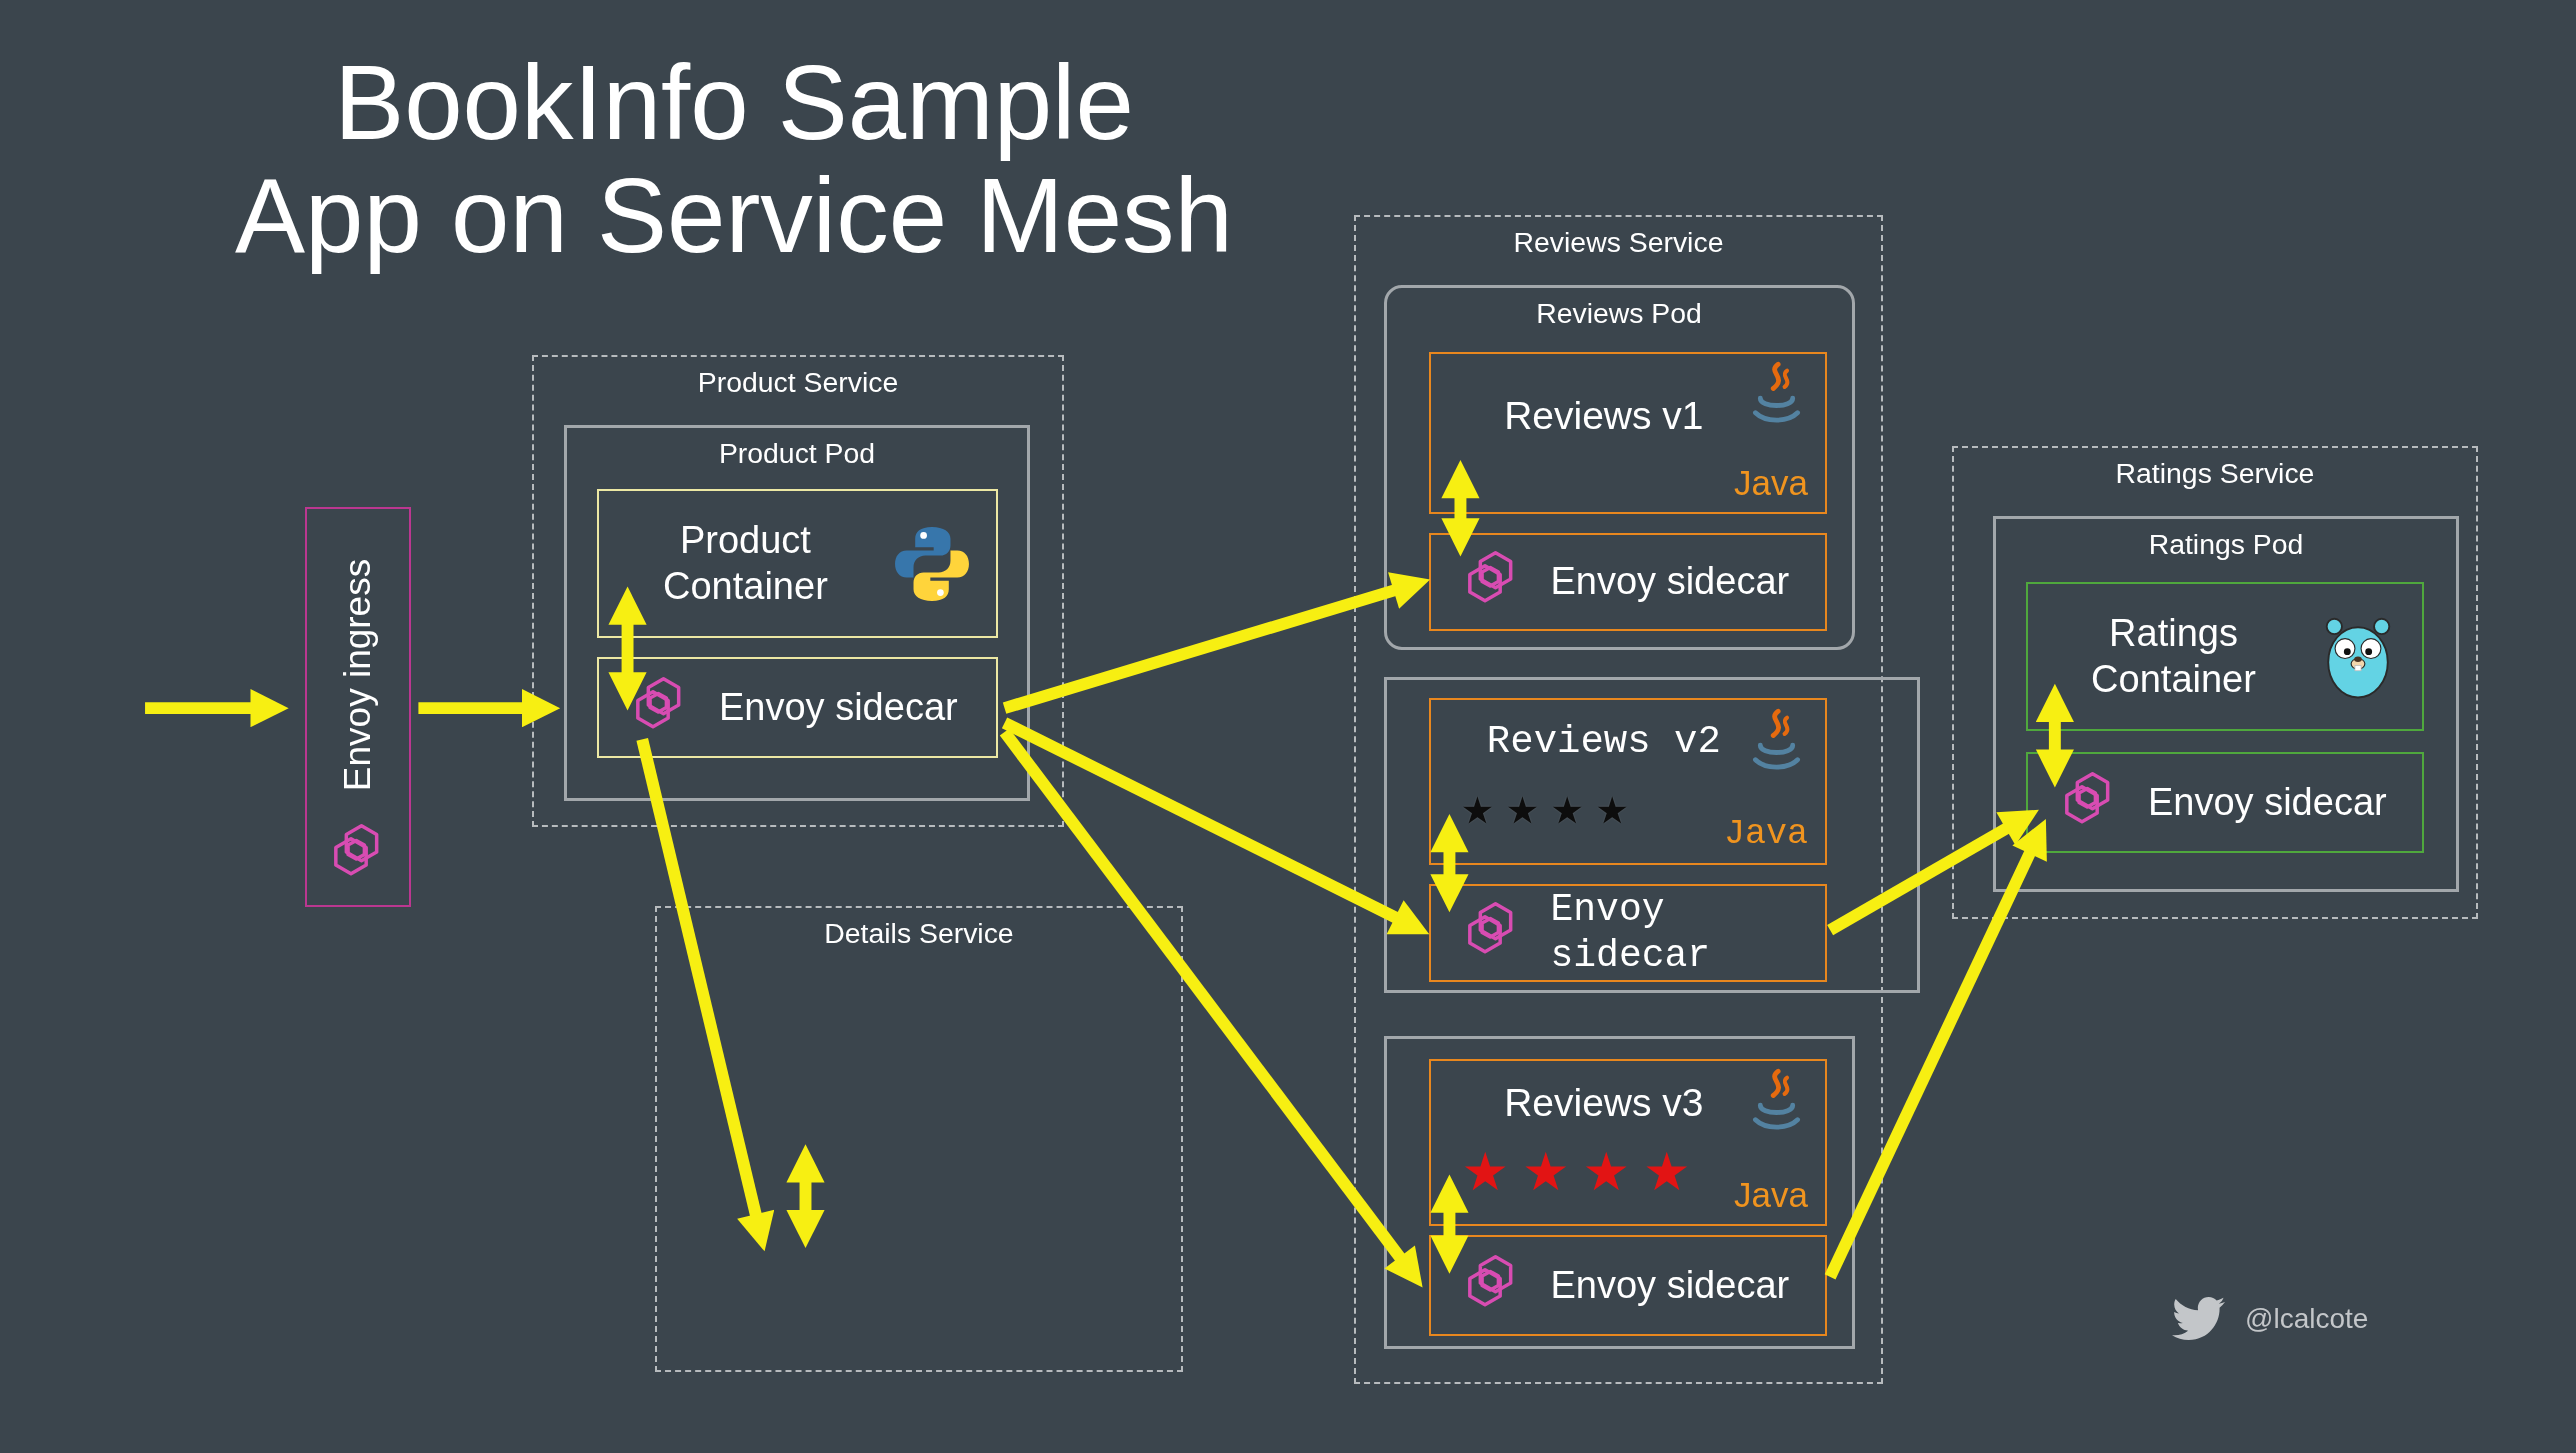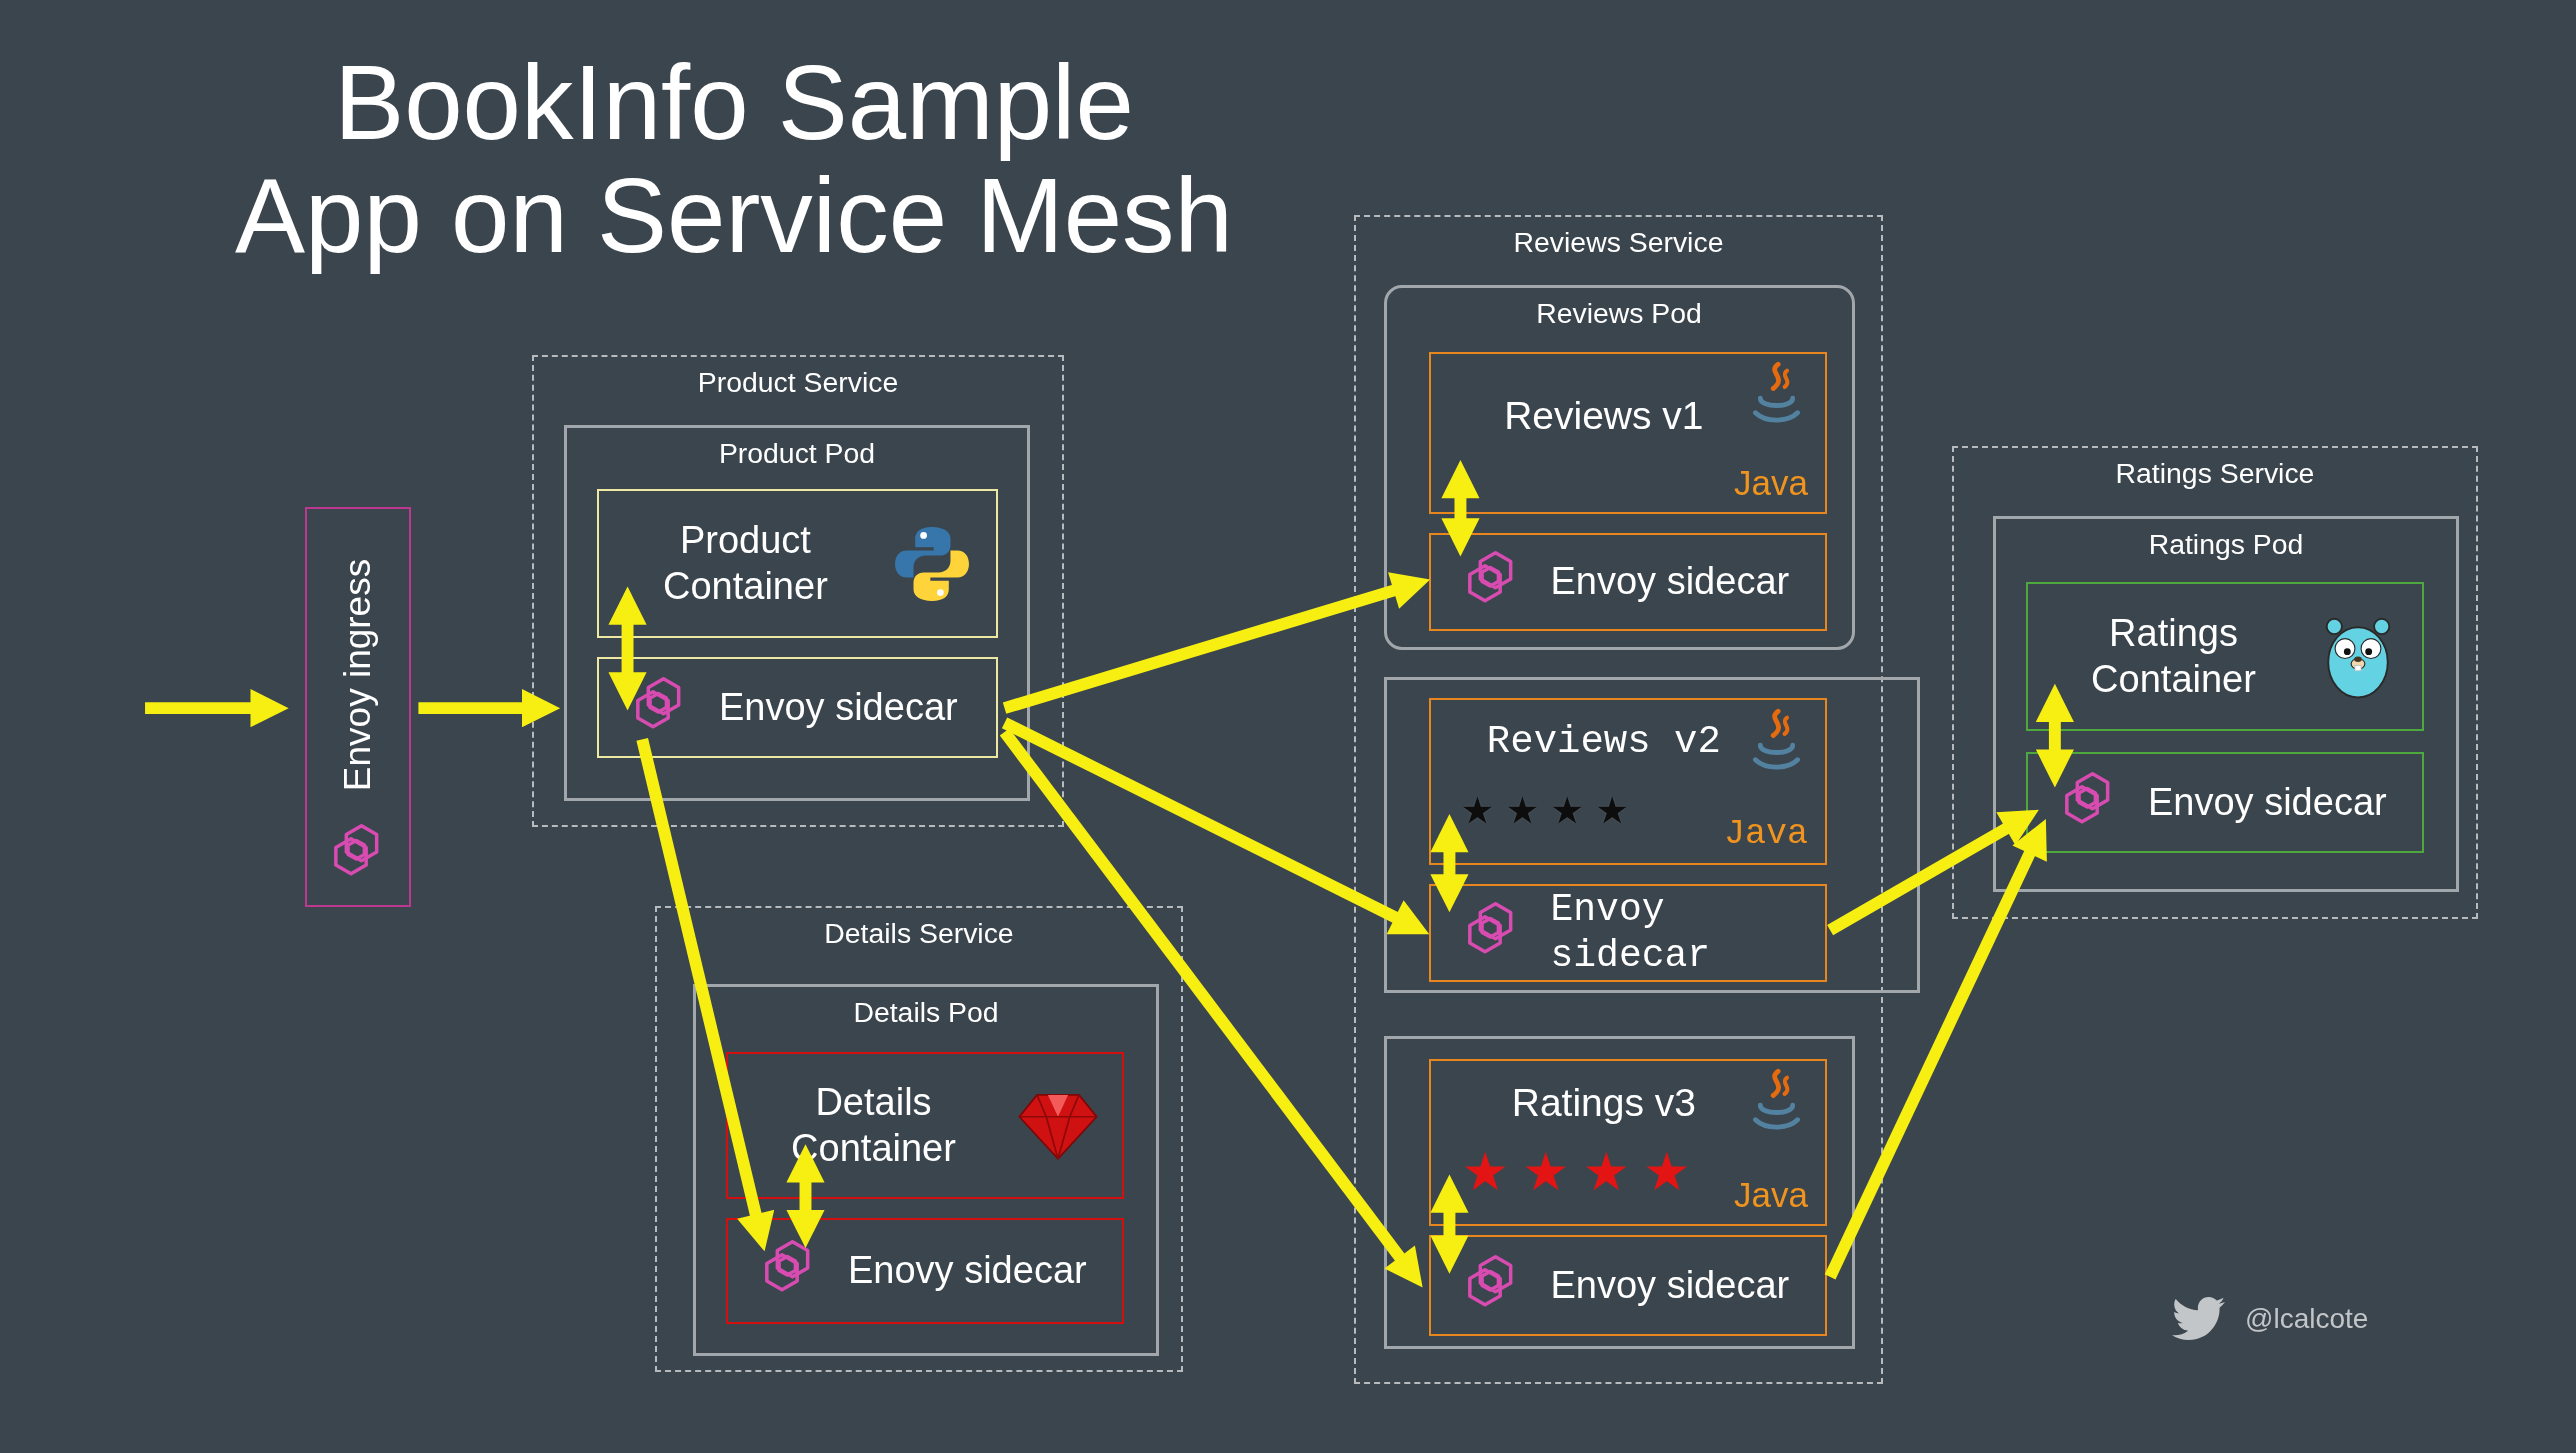--- a/index.html
+++ b/index.html
@@ -167,35 +167,20 @@
         <svg class="envoy-icon" viewBox="0 0 76 76" width="70" height="70">
             <use href="#sym-envoy"></use>
           </svg>
         <span class="inner-label">Envoy sidecar</span>
       </div>
     </div>
   </section>
 
   <section class="service details-svc">
     <div class="svc-label">Details Service</div>
-    <div class="pod details-pod">
-      <div class="pod-label">Details Pod</div>
-      <div class="inner container-box details-container">
-        <span class="inner-label">Details Container</span>
-        <svg class="lang-icon" viewBox="0 0 92 92" width="84" height="84">
-            <use href="#sym-ruby"></use>
-          </svg>
-      </div>
-      <div class="inner sidecar-box details-sidecar">
-        <svg class="envoy-icon" viewBox="0 0 76 76" width="70" height="70">
-            <use href="#sym-envoy"></use>
-          </svg>
-        <span class="inner-label">Enovy sidecar</span>
-      </div>
-    </div>
   </section>
 
   <section class="service reviews-svc">
     <div class="svc-label">Reviews Service</div>
 
     <div class="pod pod1 reviews-pod1">
       <div class="pod-label">Reviews Pod</div>
       <div class="inner ver-box">
         <span class="ver-title">Reviews v1</span>
         <svg class="java-steam" viewBox="0 0 64 74" width="59" height="68">
@@ -223,21 +208,21 @@
       <div class="inner sidecar-box">
         <svg class="envoy-icon" viewBox="0 0 76 76" width="70" height="70">
             <use href="#sym-envoy"></use>
           </svg>
         <span class="inner-label">Envoy sidecar</span>
       </div>
     </div>
 
     <div class="pod pod3 reviews-pod3">
       <div class="inner ver-box">
-        <span class="ver-title">Ratings v3</span>
+        <span class="ver-title">Reviews v3</span>
         <span class="stars stars-v3">★★★★</span>
         <svg class="java-steam" viewBox="0 0 64 74" width="59" height="68">
             <use href="#sym-java"></use>
           </svg>
         <span class="java-label">Java</span>
       </div>
       <div class="inner sidecar-box">
         <svg class="envoy-icon" viewBox="0 0 76 76" width="70" height="70">
             <use href="#sym-envoy"></use>
           </svg>

